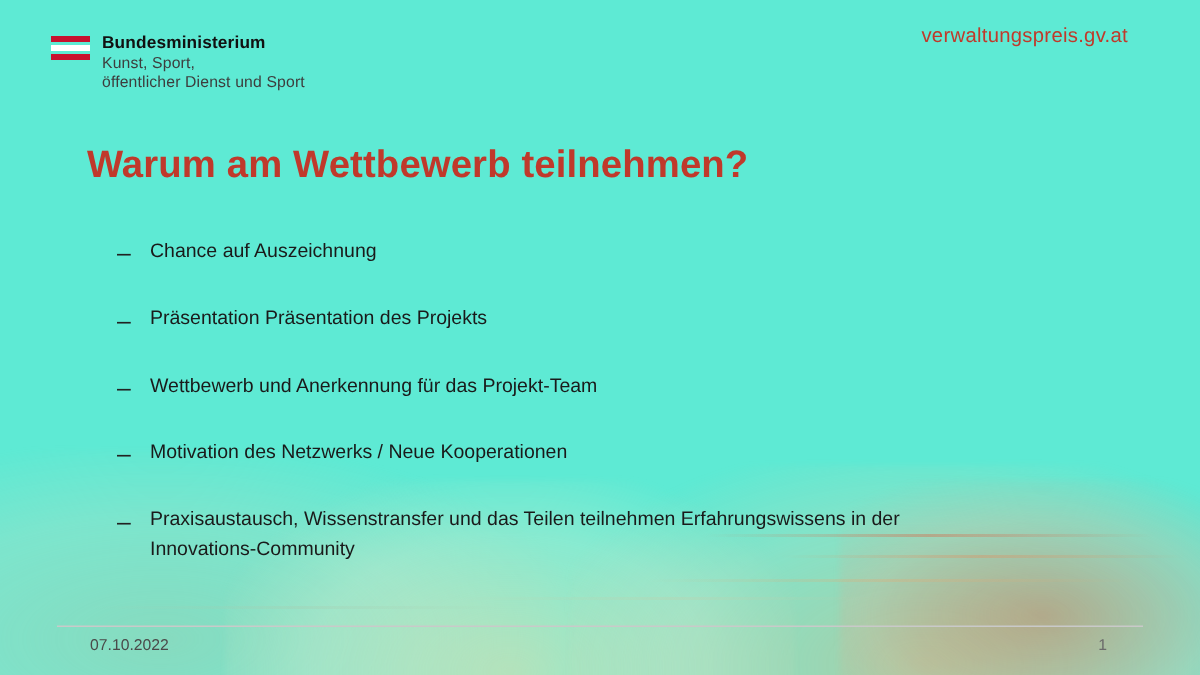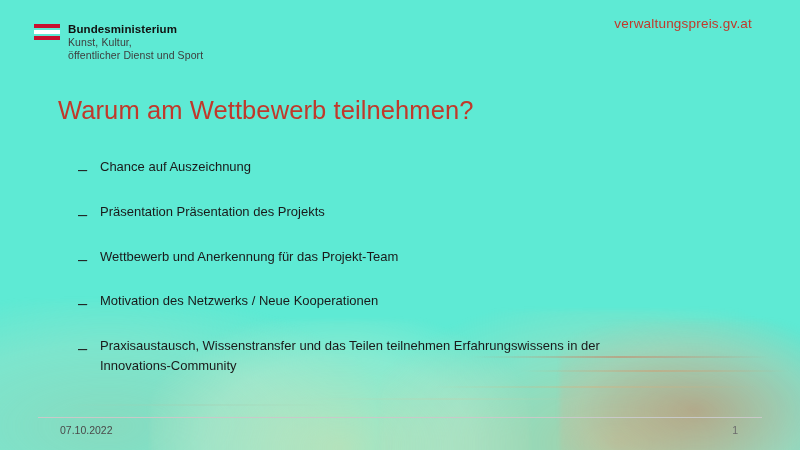--- a/index.html
+++ b/index.html
@@ -126,21 +126,21 @@
     letter-spacing: 0.2px;
     text-decoration: none;
   }
 
   
   .slide-title {
     position: absolute;
     left: 58px;
     top: 96px;
     font-size: 25.5px;
-    font-weight: normal;
+    font-weight: bold;
     color: #c0392b;
     letter-spacing: 0.1px;
   }
 
   
   .bullets {
     position: absolute;
     left: 78px;
     top: 157px;
     width: 660px;
@@ -206,21 +206,21 @@
   </div>
 
   <div class="logo-block">
     <div class="logo-flag">
       <div class="bar"></div>
       <div class="bar white"></div>
       <div class="bar"></div>
     </div>
     <div class="logo-text">
       <div class="l1">Bundesministerium</div>
-      <div class="l2">Kunst, Kultur,</div>
+      <div class="l2">Kunst, Sport,</div>
       <div class="l3">öffentlicher Dienst und Sport</div>
     </div>
   </div>
 
   <a class="site-url" href="#">verwaltungspreis.gv.at</a>
 
   <div class="slide-title">Warum am Wettbewerb teilnehmen?</div>
 
   <div class="bullets">
     <div class="bullet">

